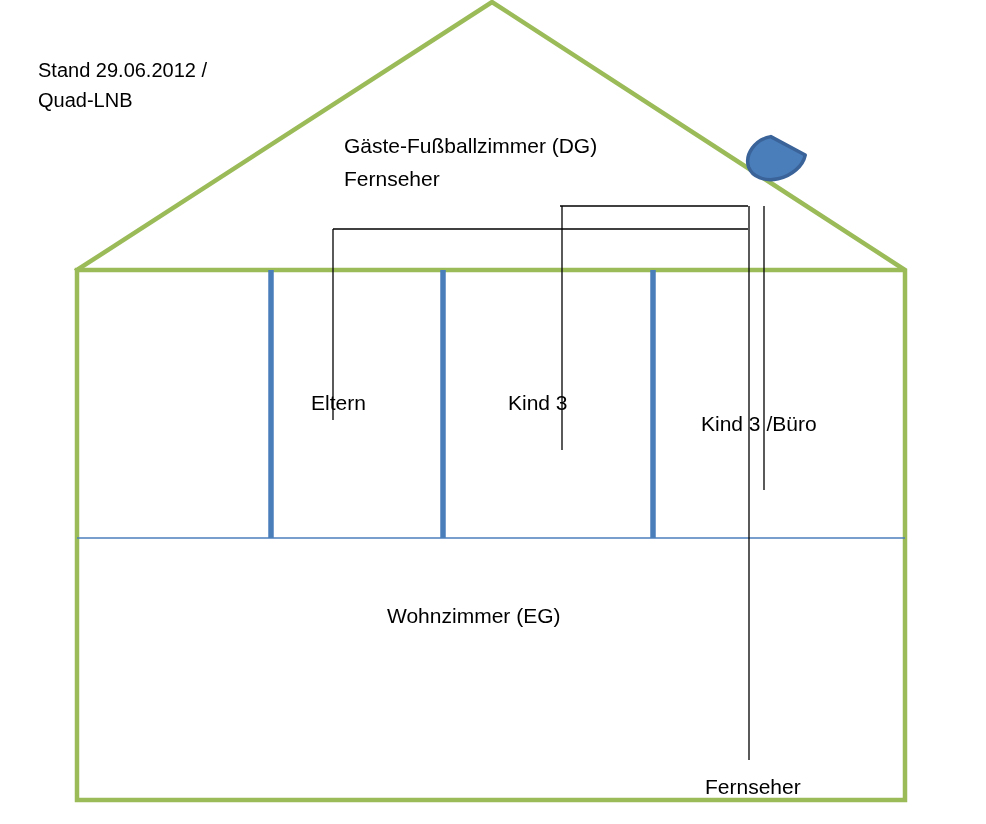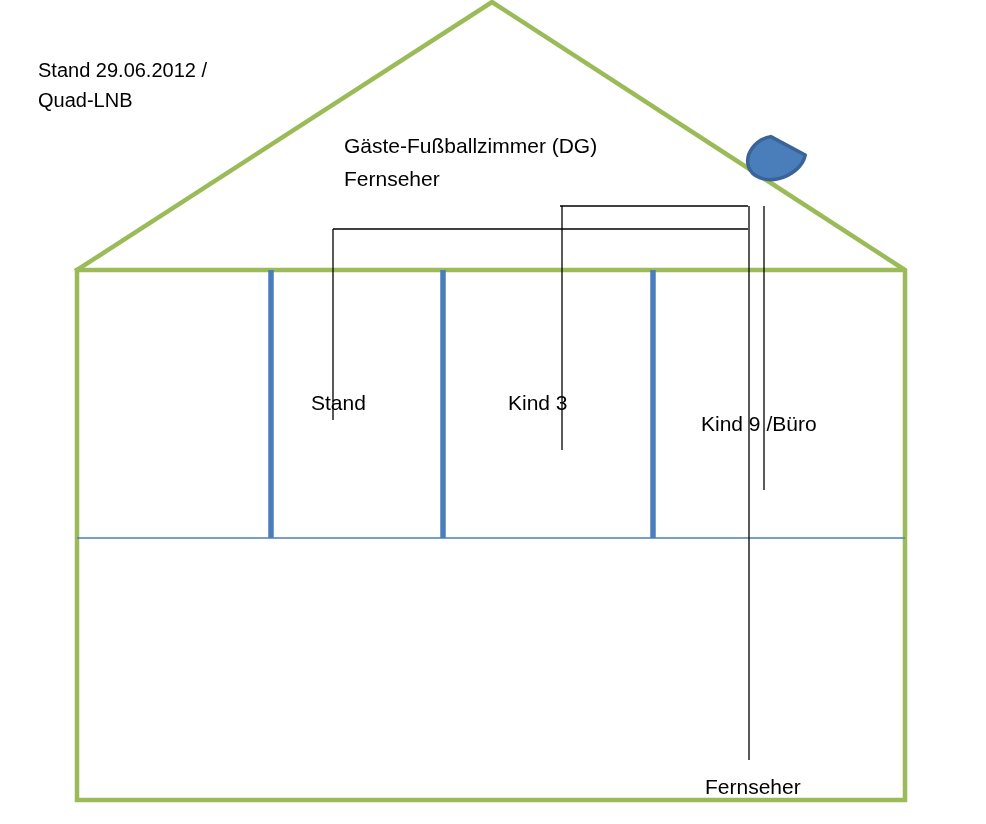--- a/index.html
+++ b/index.html
@@ -101,22 +101,23 @@
     </g>
 
   </svg>
 
   <div class="label label-stand">Stand 29.06.2012 /
 Quad-LNB</div>
 
   <div class="label label-attic">Gäste-Fußballzimmer (DG)
 Fernseher</div>
 
-  <div class="label label-eltern">Stand</div>
+  <div class="label label-eltern">Eltern</div>
 
   <div class="label label-kind2">Kind 3</div>
 
-  <div class="label label-kind1">Kind 9 /Büro</div>
+  <div class="label label-kind1">Kind 3 /Büro</div>
 
+  <div class="label label-wohnzimmer">Wohnzimmer (EG)</div>
 
   <div class="label label-fernseher-eg">Fernseher</div>
 
 </div>
 
 </body></html>

